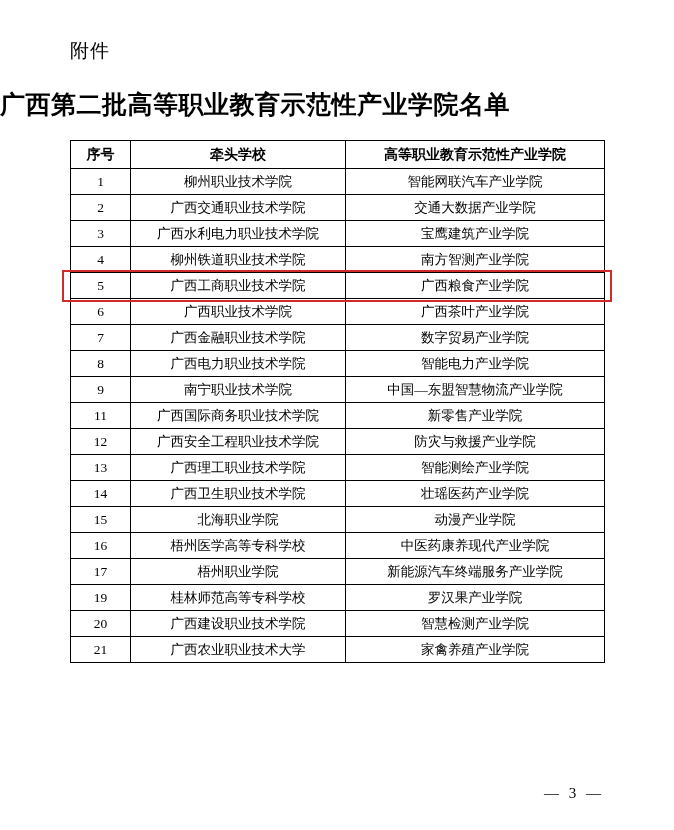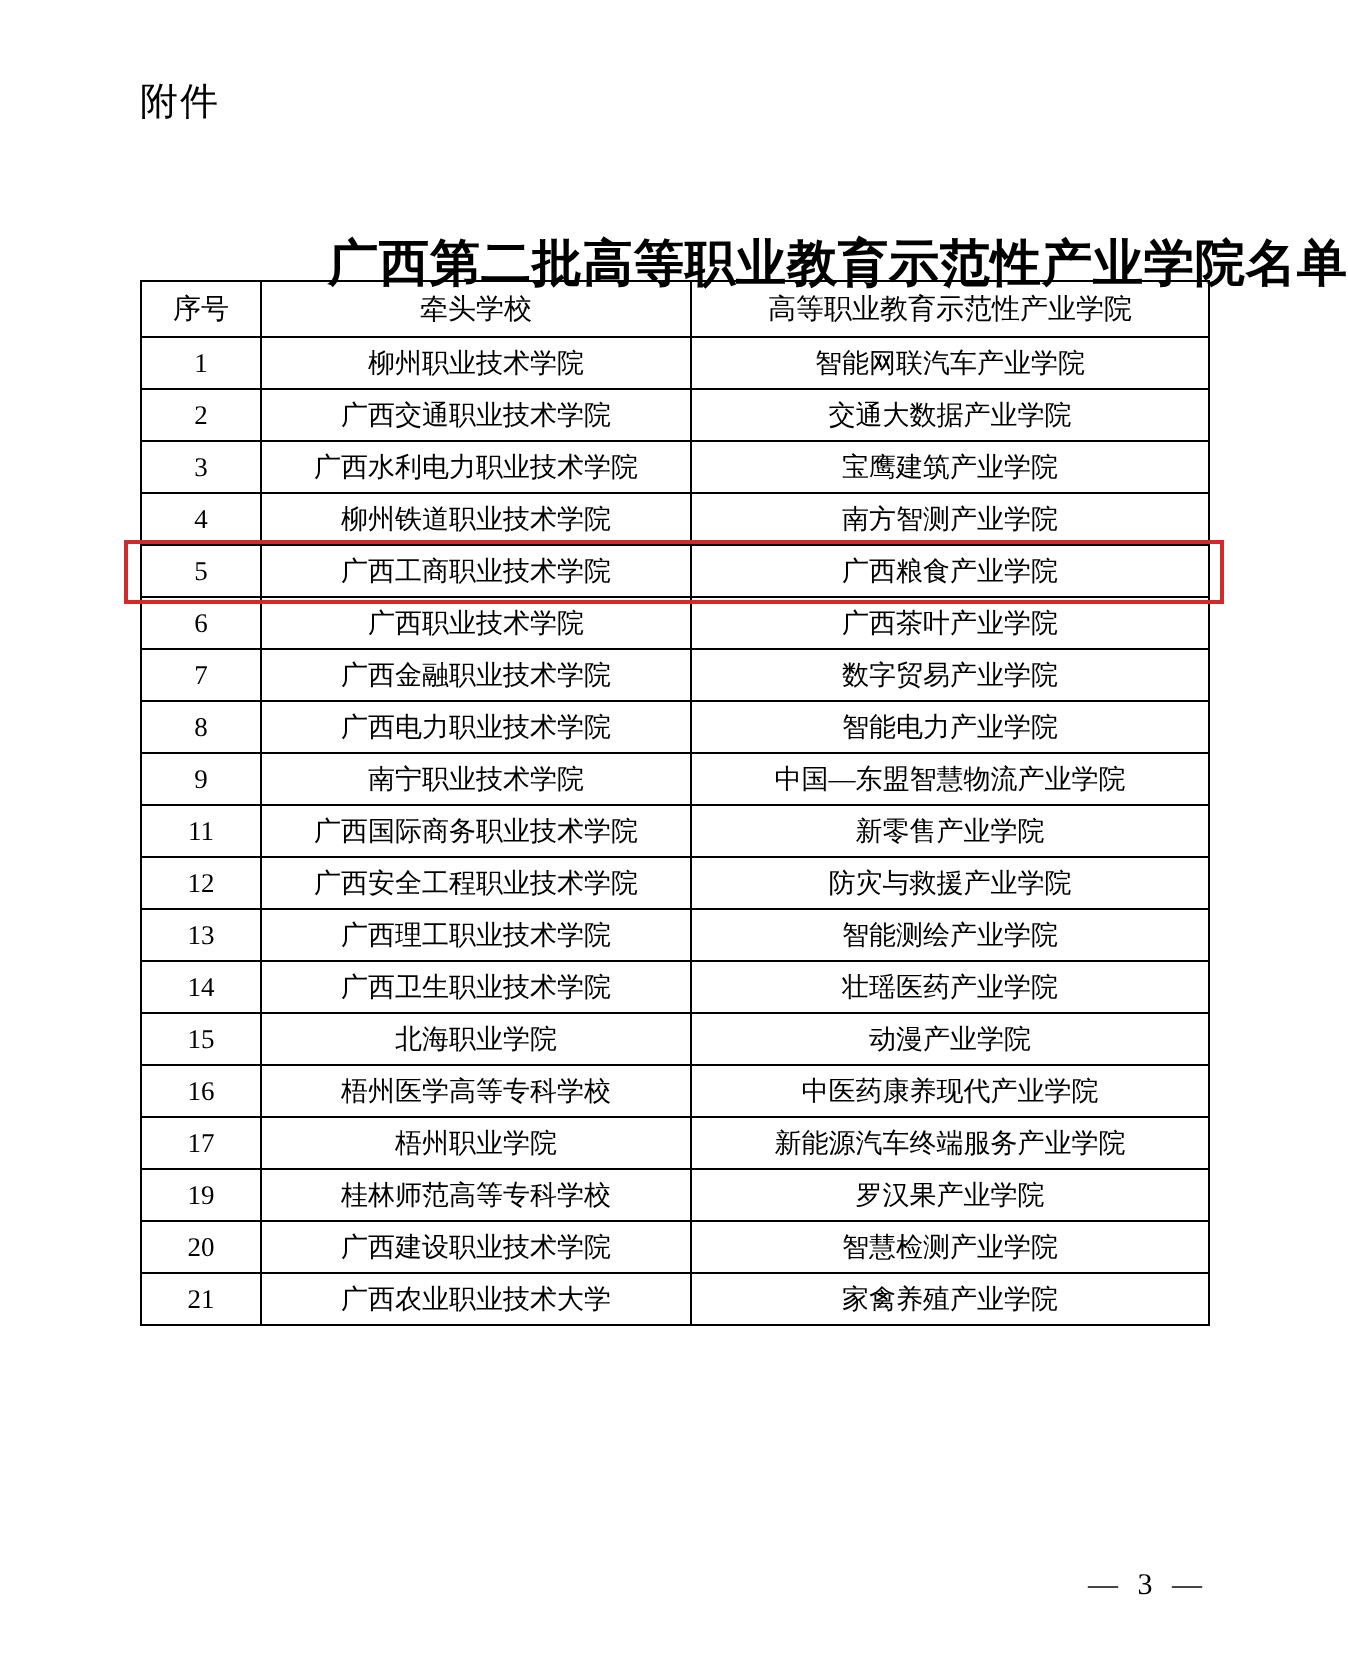--- a/index.html
+++ b/index.html
@@ -28,26 +28,25 @@
     top: 38px;
     font-size: 19px;
     letter-spacing: 1px;
     font-family: "Liberation Serif", "DejaVu Serif", serif;
   }
   .doc-title {
     position: absolute;
     left: 0;
     right: 0;
     top: 88px;
-    text-align: right;
+    text-align: left;
     font-size: 25px;
     font-weight: bold;
     letter-spacing: 0.5px;
     font-family: "Liberation Serif", "DejaVu Serif", serif;
-    margin-top: 27px;
   }
   .table-wrap {
     position: absolute;
     left: 70px;
     top: 140px;
     width: 534px;
   }
   table.listing {
     border-collapse: collapse;
     width: 534px;
@@ -57,21 +56,21 @@
   table.listing td {
     border: 1px solid #000000;
     text-align: center;
     vertical-align: middle;
     height: 25px;
     font-size: 13.5px;
     padding: 0 2px;
     font-family: "Liberation Serif", "DejaVu Serif", serif;
   }
   table.listing th {
-    font-weight: normal;
+    font-weight: bold;
     font-size: 14px;
     height: 27px;
   }
   col.c-index { width: 60px; }
   col.c-school { width: 215px; }
   col.c-college { width: 259px; }
 
   tr.highlight-row td {
     position: relative;
   }

